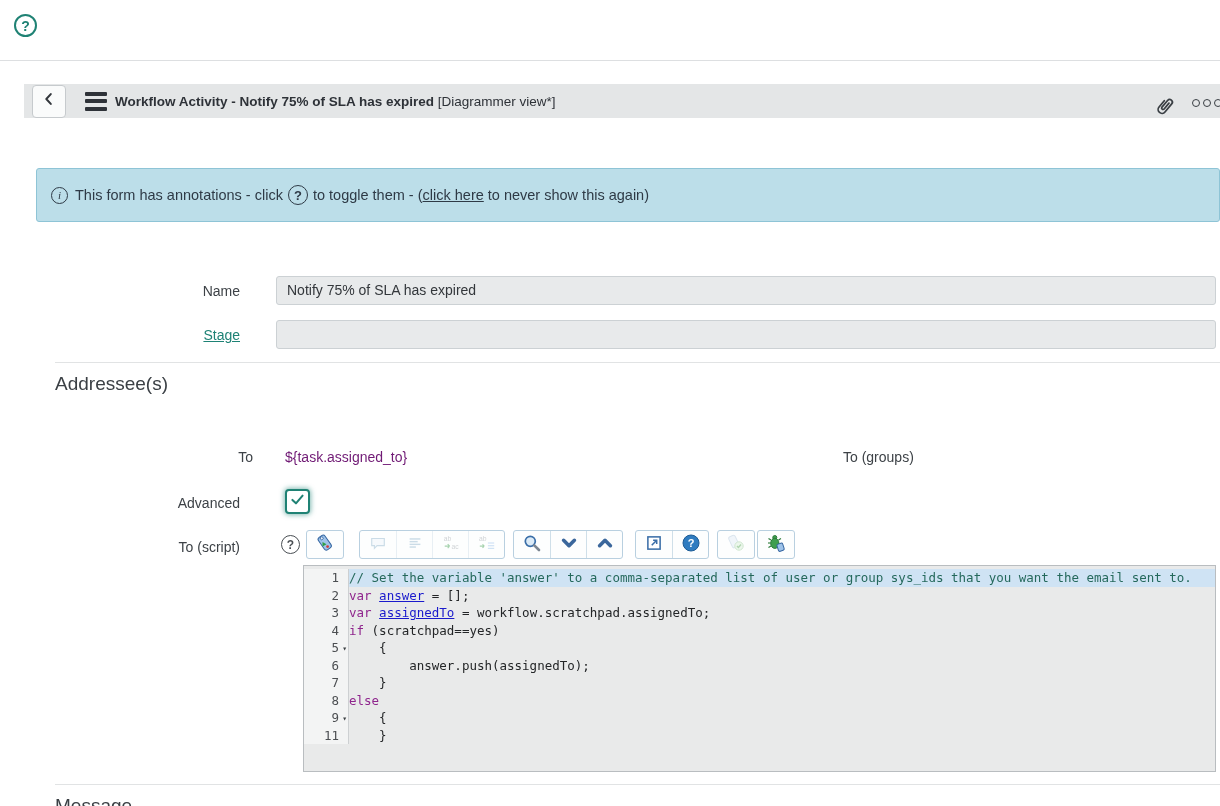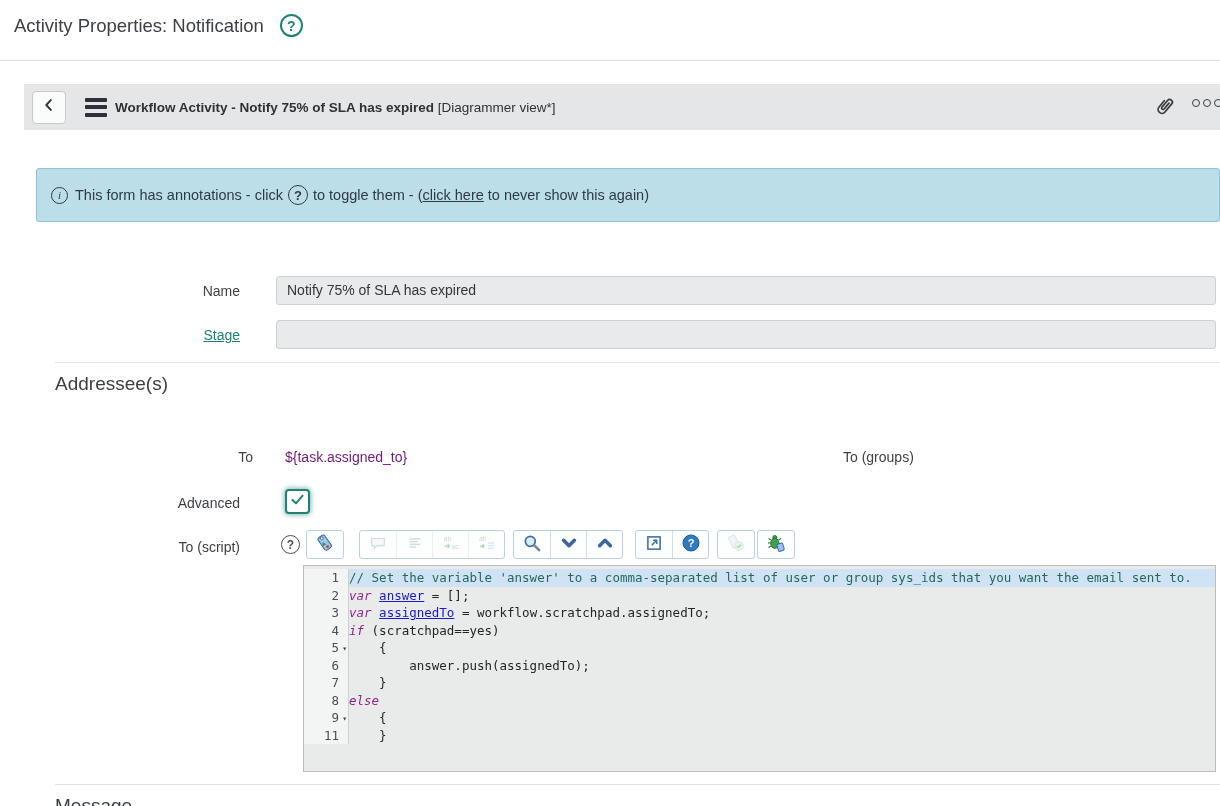--- a/index.html
+++ b/index.html
@@ -8,21 +8,21 @@
   .abs { position:absolute; }
 
   
   .page-header { left:14px; top:14px; display:flex; align-items:center; gap:16px; }
   .page-title { font-size:18.5px; color:#3b4045; }
   .tealhelp { width:23px; height:23px; border:2px solid #1f8274; border-radius:50%;
     color:#1f8274; font-weight:bold; font-size:14px; display:flex; align-items:center; justify-content:center; }
   .hr1 { left:0; right:0; top:60px; height:1px; background:#dddfe1; }
 
   
-  .wf-toolbar { left:24px; right:0; top:84px; height:46px; background:#e4e6e7;
+  .wf-toolbar { left:24px; right:0; top:84px; height:34px; background:#e4e6e7;
     display:flex; align-items:center; }
   .back-btn { width:34px; height:33px; background:#fafbfb; border:1px solid #c6cacd;
     border-radius:4px; margin-left:8px; display:flex; align-items:center; justify-content:center; cursor:pointer; }
   .hamburger { margin-left:19px; display:flex; flex-direction:column; gap:3.5px; cursor:pointer; }
   .hamburger span { width:22px; height:4px; background:#2e3238; border-radius:1px; }
   .wf-title { margin-left:8px; font-size:13.5px; color:#2e3238; }
   .wf-title b { font-weight:bold; }
   .paperclip { left:1152px; top:92px; cursor:pointer; }
   .more-dots { left:1192px; top:99px; display:flex; gap:3px; cursor:pointer; }
   .more-dots i { width:8px; height:8px; border:1.4px solid #3a3f44; border-radius:50%; display:block; }
@@ -68,32 +68,31 @@
   .editor { left:303px; top:565px; width:913px; height:207px; border:1px solid #b9bdc0;
     background:#e9eaea; font-family:"DejaVu Sans Mono", monospace; font-size:12.5px;
     overflow:hidden; padding-top:3px; }
   .cm-row { display:flex; height:17.5px; line-height:17.5px; }
   .cm-gutter { width:45px; flex:0 0 45px; background:#f3f4f4; border-right:1px solid #cdd0d2;
     text-align:right; padding-right:9px; color:#4c4f52; position:relative; }
   .cm-fold { position:absolute; right:1px; top:1px; font-size:8px; color:#3c4043; }
   .cm-line { flex:1; white-space:pre; color:#242628; }
   .cm-row.active .cm-line { background:#cfe3f4; }
   .cm-comment { color:#25695c; }
-  .cm-keyword { color:#8f258d;font-style:italic; }
+  .cm-keyword { color:#8f258d; }
   .cm-def { color:#1a1acc; text-decoration:underline; }
   .cm-string { color:#a31515; }
 
   .bottom-hr { left:55px; right:0; top:784px; height:1px; background:#e1e3e4; }
   .msg-title { left:55px; top:795px; font-size:19px; color:#3b4045; }
 </style>
 </head>
 <body>
 
 <div class="abs page-header">
-  <span class="page-title">Activity Properties: Notification</span>
   <span class="tealhelp">?</span>
 </div>
 <div class="abs hr1"></div>
 
 <div class="abs wf-toolbar">
   <div class="back-btn">
     <span>
       <svg width="18" height="18" viewBox="0 0 20 20">
           <path d="M12 4.5 L7 10 L12 15.5" fill="none" stroke="#33373c" stroke-width="2.2" stroke-linecap="round" stroke-linejoin="round"></path>
         </svg>

